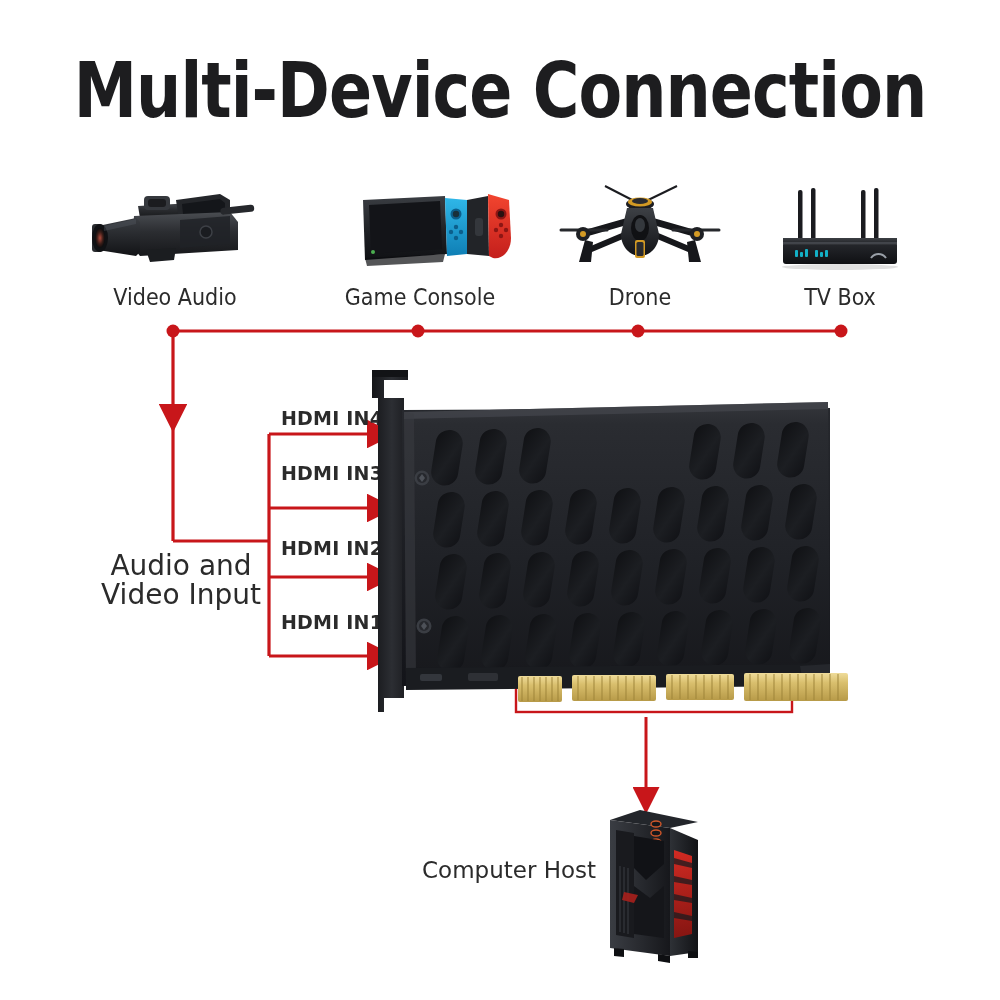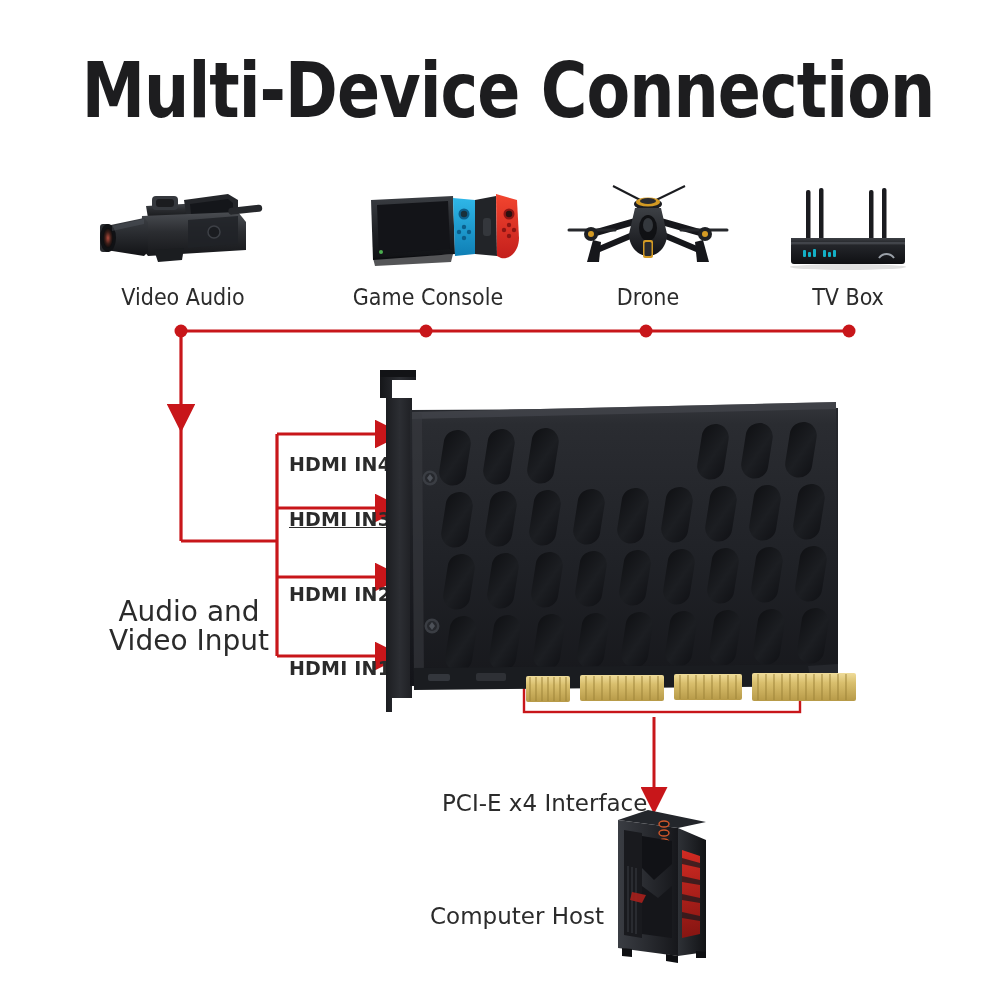--- a/index.html
+++ b/index.html
@@ -3,21 +3,21 @@
 <meta charset="utf-8">
 <style>
   html,body{margin:0;padding:0;}
   body{
     width:1000px;height:1000px;
     background:#ffffff;
     font-family:"Liberation Sans","DejaVu Sans",sans-serif;
     overflow:hidden;
     position:relative;
   }
-  #stage{position:absolute;left:8px;top:0;width:987px;height:1000px;}
+  #stage{position:absolute;left:0;top:0;width:987px;height:1000px;}
 
   
   .title{
     position:absolute;left:0;top:46px;width:1000px;
     text-align:center;
     font-family:"DejaVu Sans Condensed","Liberation Sans",sans-serif;
     font-weight:bold;
     font-size:76px;
     letter-spacing:-1px;
     color:#1d1d1f;
@@ -31,21 +31,20 @@
   .device .cap{
     font-size:23px;color:#2b2b2b;margin-top:6px;
     font-family:"DejaVu Sans Condensed","Liberation Sans",sans-serif;
     white-space:nowrap;
   }
 
   
   .lbl{
     position:absolute;color:#2b2b2b;white-space:nowrap;
     font-family:"DejaVu Sans","Liberation Sans",sans-serif;
-    margin-top:46px;
   }
   .hdmi-lbl{font-size:19px;font-weight:600;letter-spacing:.2px;}
   .av-lbl{font-size:28px;line-height:29px;text-align:center;}
   .pcie-lbl{font-size:23px;}
   .host-lbl{font-size:23px;}
 
   svg{position:absolute;left:0;top:0;overflow:visible;}
   .nosel{user-select:none;}
 </style>
 </head>
@@ -258,21 +257,21 @@
     <line x1="269" y1="508" x2="370" y2="508" stroke="#c8161a" stroke-width="3.2" marker-end="url(#arrowRed)"></line>
     <line x1="269" y1="577" x2="370" y2="577" stroke="#c8161a" stroke-width="3.2" marker-end="url(#arrowRed)"></line>
     <line x1="269" y1="656" x2="370" y2="656" stroke="#c8161a" stroke-width="3.2" marker-end="url(#arrowRed)"></line>
 
     <rect x="516" y="672" width="276" height="40" fill="none" stroke="#c8161a" stroke-width="2.4"></rect>
 
     <line x1="646" y1="717" x2="646" y2="790" stroke="#c8161a" stroke-width="3" marker-end="url(#arrowRed)"></line>
   </svg>
 
   <div class="lbl hdmi-lbl nosel" style="left:281px;top:407px;">HDMI IN4</div>
-  <div class="lbl hdmi-lbl nosel" style="left:281px;top:462px;text-decoration:underline;">HDMI IN3</div>
+  <div class="lbl hdmi-lbl nosel" style="left:281px;top:462px;">HDMI IN3</div>
   <div class="lbl hdmi-lbl nosel" style="left:281px;top:537px;">HDMI IN2</div>
   <div class="lbl hdmi-lbl nosel" style="left:281px;top:611px;">HDMI IN1</div>
 
   <div class="lbl av-lbl nosel" style="left:101px;top:551px;width:160px;">
     <div>Audio and</div>
     <div>Video Input</div>
   </div>
 
   <div style="position:absolute;left:360px;top:368px;width:500px;height:360px;">
     <svg width="500" height="360" viewBox="0 0 500 360">
@@ -423,21 +422,20 @@
             <line x1="446" y1="306" x2="446" y2="332"></line>
           <line x1="454" y1="306" x2="454" y2="332"></line>
             <line x1="462" y1="306" x2="462" y2="332"></line>
           <line x1="470" y1="306" x2="470" y2="332"></line>
             <line x1="478" y1="306" x2="478" y2="332"></line>
         </g>
       </g>
     </svg>
   </div>
 
-  <div class="lbl pcie-lbl nosel" style="left:434px;top:744px;">PCI-E x4 Interface</div>
 
   <div class="lbl host-lbl nosel" style="left:422px;top:857px;">Computer Host</div>
 
   <div style="position:absolute;left:594px;top:806px;width:130px;height:160px;">
     <svg width="130" height="160" viewBox="0 0 130 160">
       <defs>
         <linearGradient id="pcSide" x1="0" y1="0" x2="1" y2="0">
           <stop offset="0%" stop-color="#2e3136"></stop>
             <stop offset="60%" stop-color="#1d1f23"></stop>
           <stop offset="100%" stop-color="#121316"></stop>

